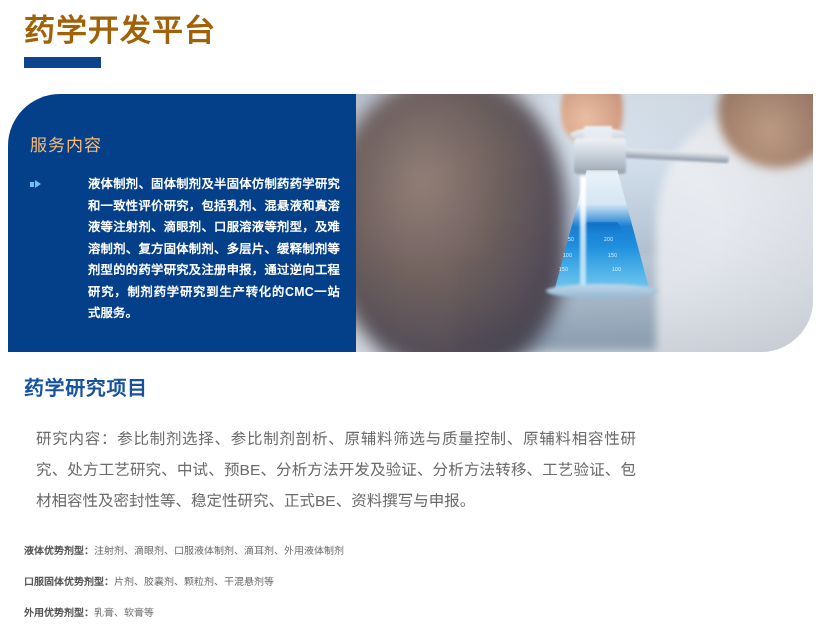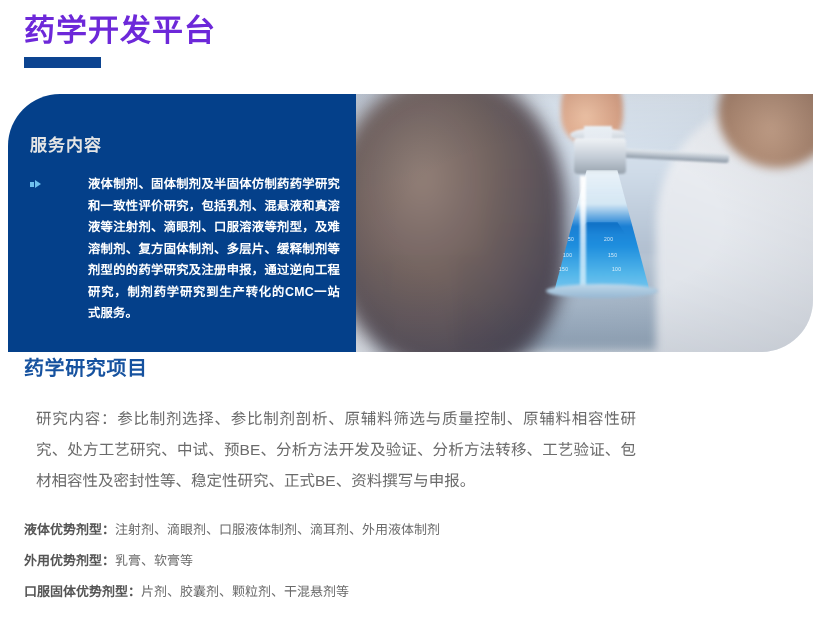--- a/index.html
+++ b/index.html
@@ -23,21 +23,21 @@
     width: 817px;
     height: 88px;
   }
   .page-title {
     position: absolute;
     left: 24px;
     top: 11px;
     font-size: 31px;
     font-weight: bold;
     letter-spacing: 1px;
-    color: #6d28d9;
+    color: #a16207;
     line-height: 40px;
     white-space: nowrap;
   }
   .title-accent-bar {
     position: absolute;
     left: 24px;
     top: 57px;
     width: 77px;
     height: 11px;
     background: #0c4490;
@@ -63,23 +63,23 @@
     background: #04408a;
     background: linear-gradient(115deg, #0a4a96 0%, #04408a 55%, #023madd 100%);
     background-color: #04408a;
     z-index: 3;
   }
   .panel-heading {
     position: absolute;
     left: 22px;
     top: 37px;
     font-size: 17px;
-    color: #e5e5e5;
+    color: #fdba74;
     letter-spacing: 1px;
-    font-weight: bold;
+    font-weight: normal;
   }
   .panel-body {
     position: absolute;
     left: 22px;
     top: 80px;
     width: 310px;
     display: flex;
     align-items: flex-start;
   }
   .bullet-arrow-icon {
@@ -289,21 +289,21 @@
   .photo-vignette {
     position: absolute;
     inset: 0;
     background: radial-gradient(ellipse at 45% 50%, rgba(0,0,0,0) 45%, rgba(40,50,70,0.14) 100%);
   }
 
   
   .research-section {
     position: absolute;
     left: 0;
-    top: 352px;
+    top: 372px;
     width: 658px;
   }
   .section-heading {
     margin: 0 0 22px 24px;
     font-size: 20px;
     font-weight: bold;
     color: #16529f;
     letter-spacing: 0.6px;
   }
   .section-paragraph {
@@ -312,25 +312,24 @@
     line-height: 31px;
     color: #6b6b6b;
     text-align: justify;
   }
   .formulation-list {
     margin: 19px 0 0 24px;
     padding: 0;
     list-style: none;
   }
   .formulation-row {
-    font-size: 13px;
+    font-size: 10px;
     line-height: 31px;
     color: #6b6b6b;
     white-space: nowrap;
-    font-family: Liberation Mono, monospace;
   }
   .formulation-label {
     font-weight: bold;
     color: #555555;
   }
 </style>
 </head>
 <body>
 
 <div class="page-header">
@@ -379,19 +378,19 @@
 
 <div class="research-section">
   <h2 class="section-heading">药学研究项目</h2>
   <p class="section-paragraph">研究内容：参比制剂选择、参比制剂剖析、原辅料筛选与质量控制、原辅料相容性研究、处方工艺研究、中试、预BE、分析方法开发及验证、分析方法转移、工艺验证、包材相容性及密封性等、稳定性研究、正式BE、资料撰写与申报。</p>
 
   <ul class="formulation-list">
     <li class="formulation-row">
       <span class="formulation-label">液体优势剂型：</span><span>注射剂、滴眼剂、口服液体制剂、滴耳剂、外用液体制剂</span>
     </li>
     <li class="formulation-row">
-      <span class="formulation-label">外用优势剂型：</span><span>乳膏、软膏等</span>
+      <span class="formulation-label">口服固体优势剂型：</span><span>片剂、胶囊剂、颗粒剂、干混悬剂等</span>
     </li>
     <li class="formulation-row">
-      <span class="formulation-label">口服固体优势剂型：</span><span>片剂、胶囊剂、颗粒剂、干混悬剂等</span>
+      <span class="formulation-label">外用优势剂型：</span><span>乳膏、软膏等</span>
     </li>
   </ul>
 </div>
 
 </body></html>

